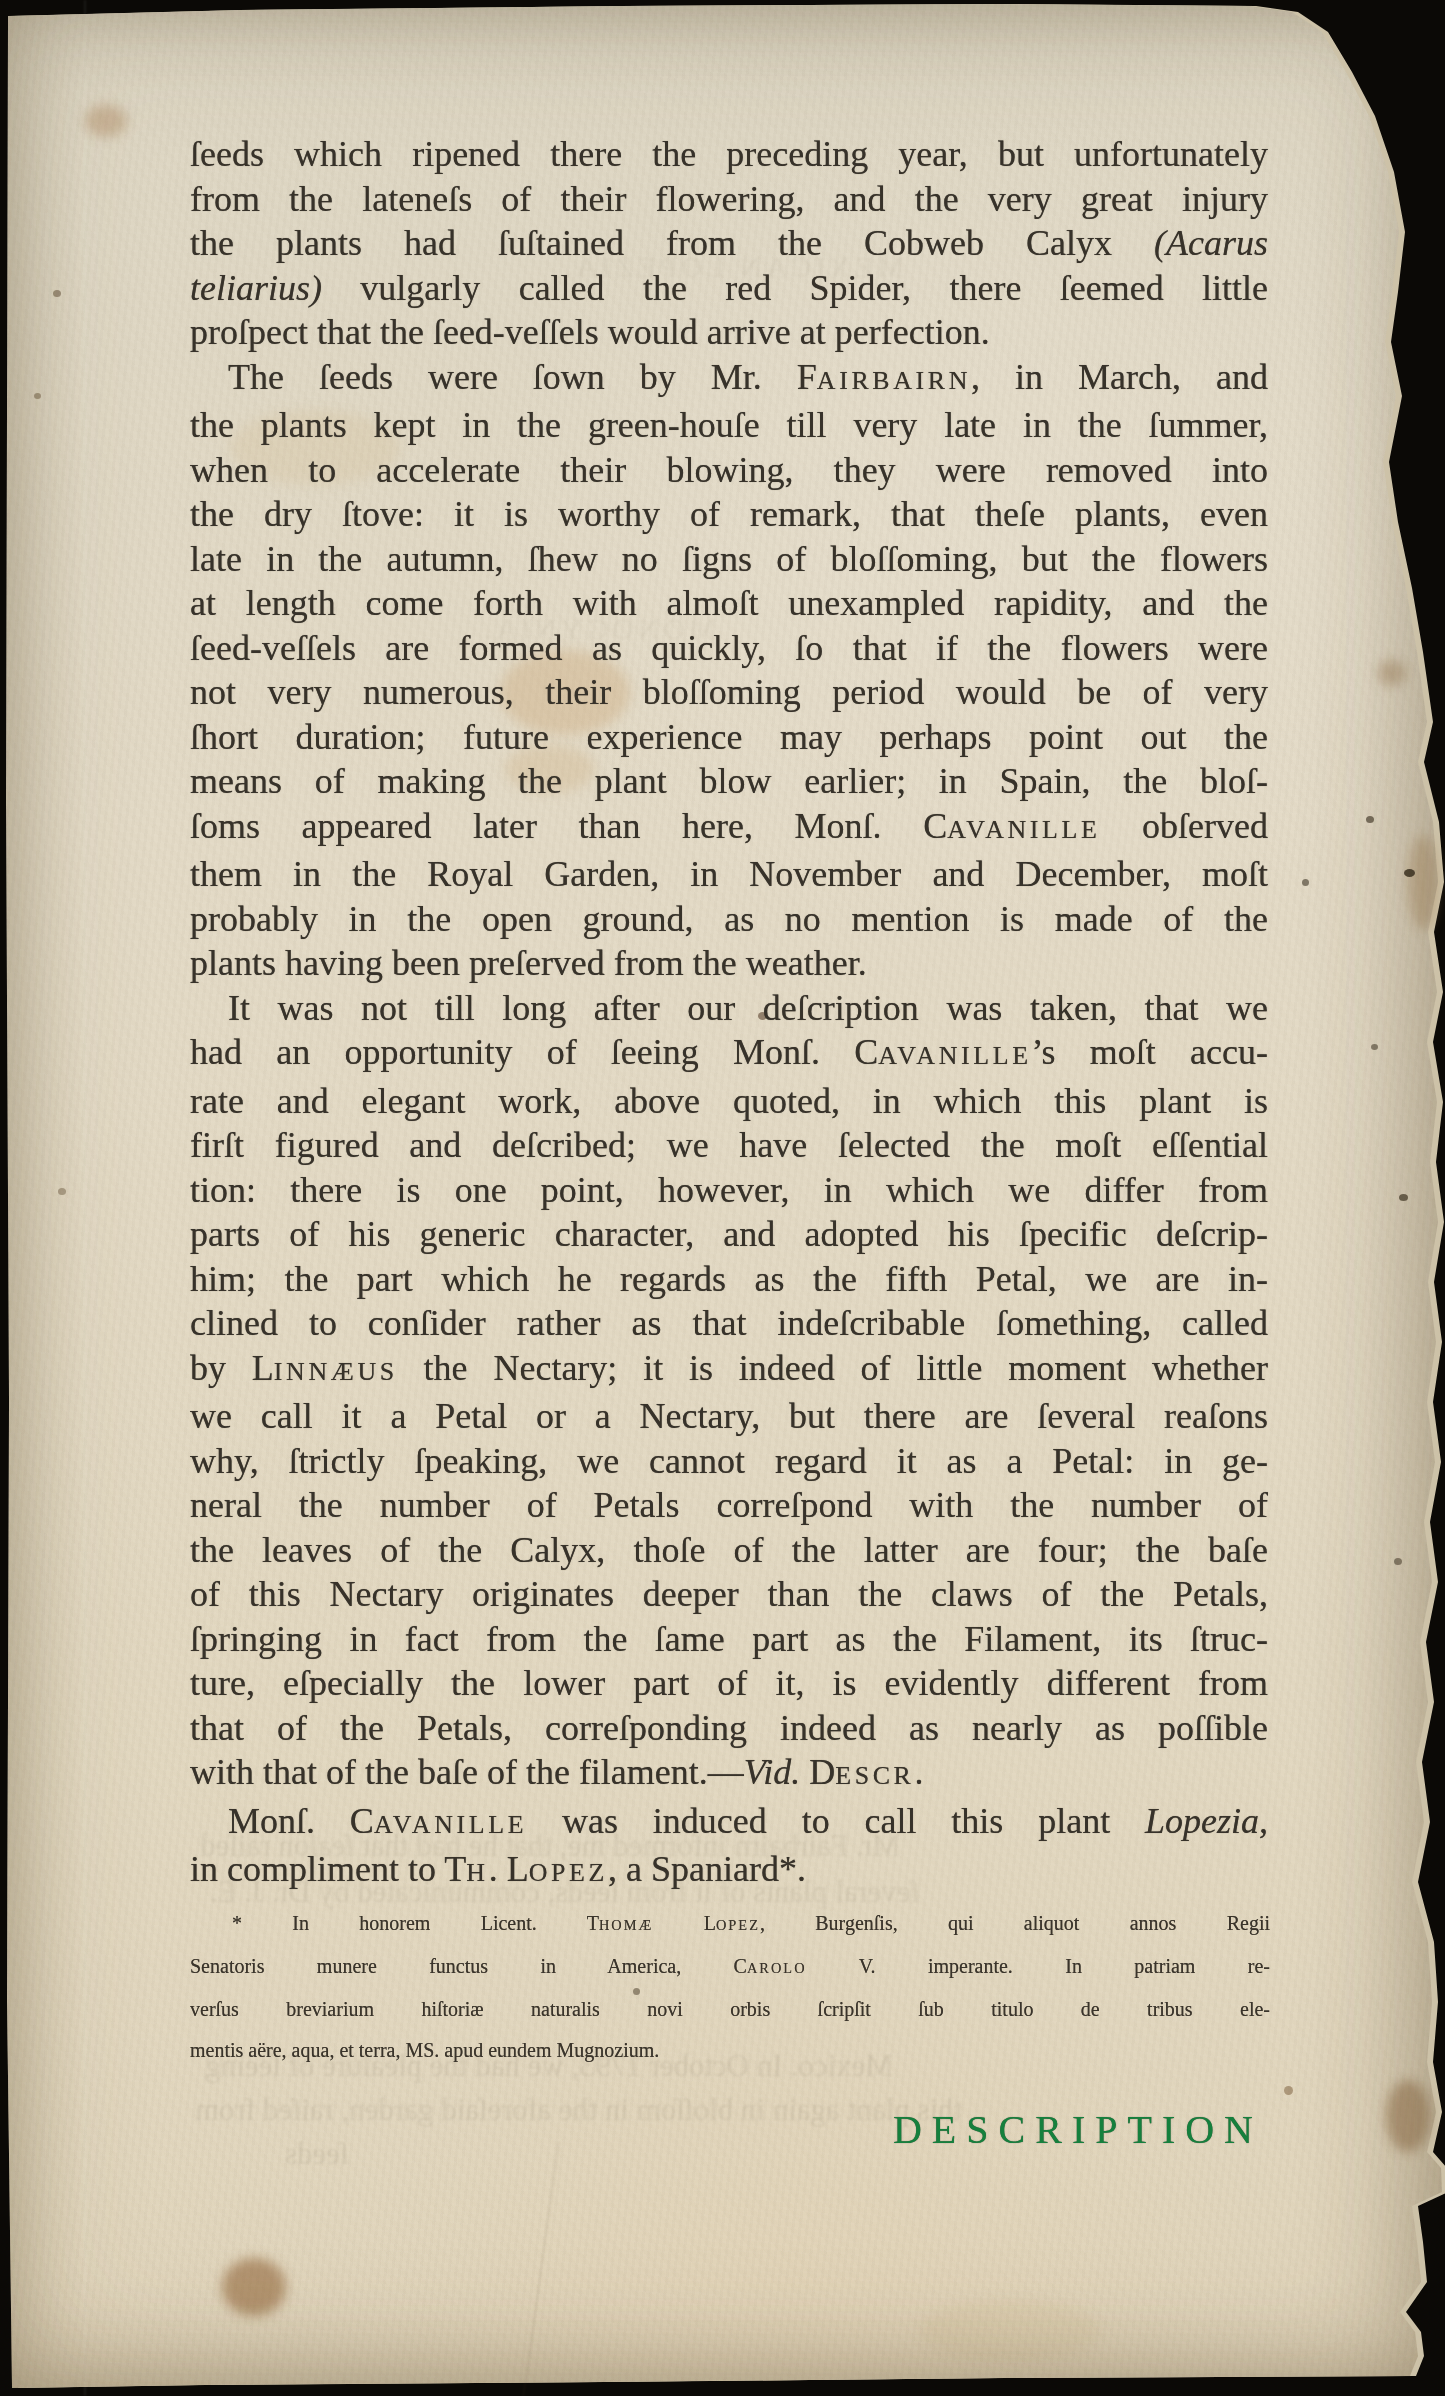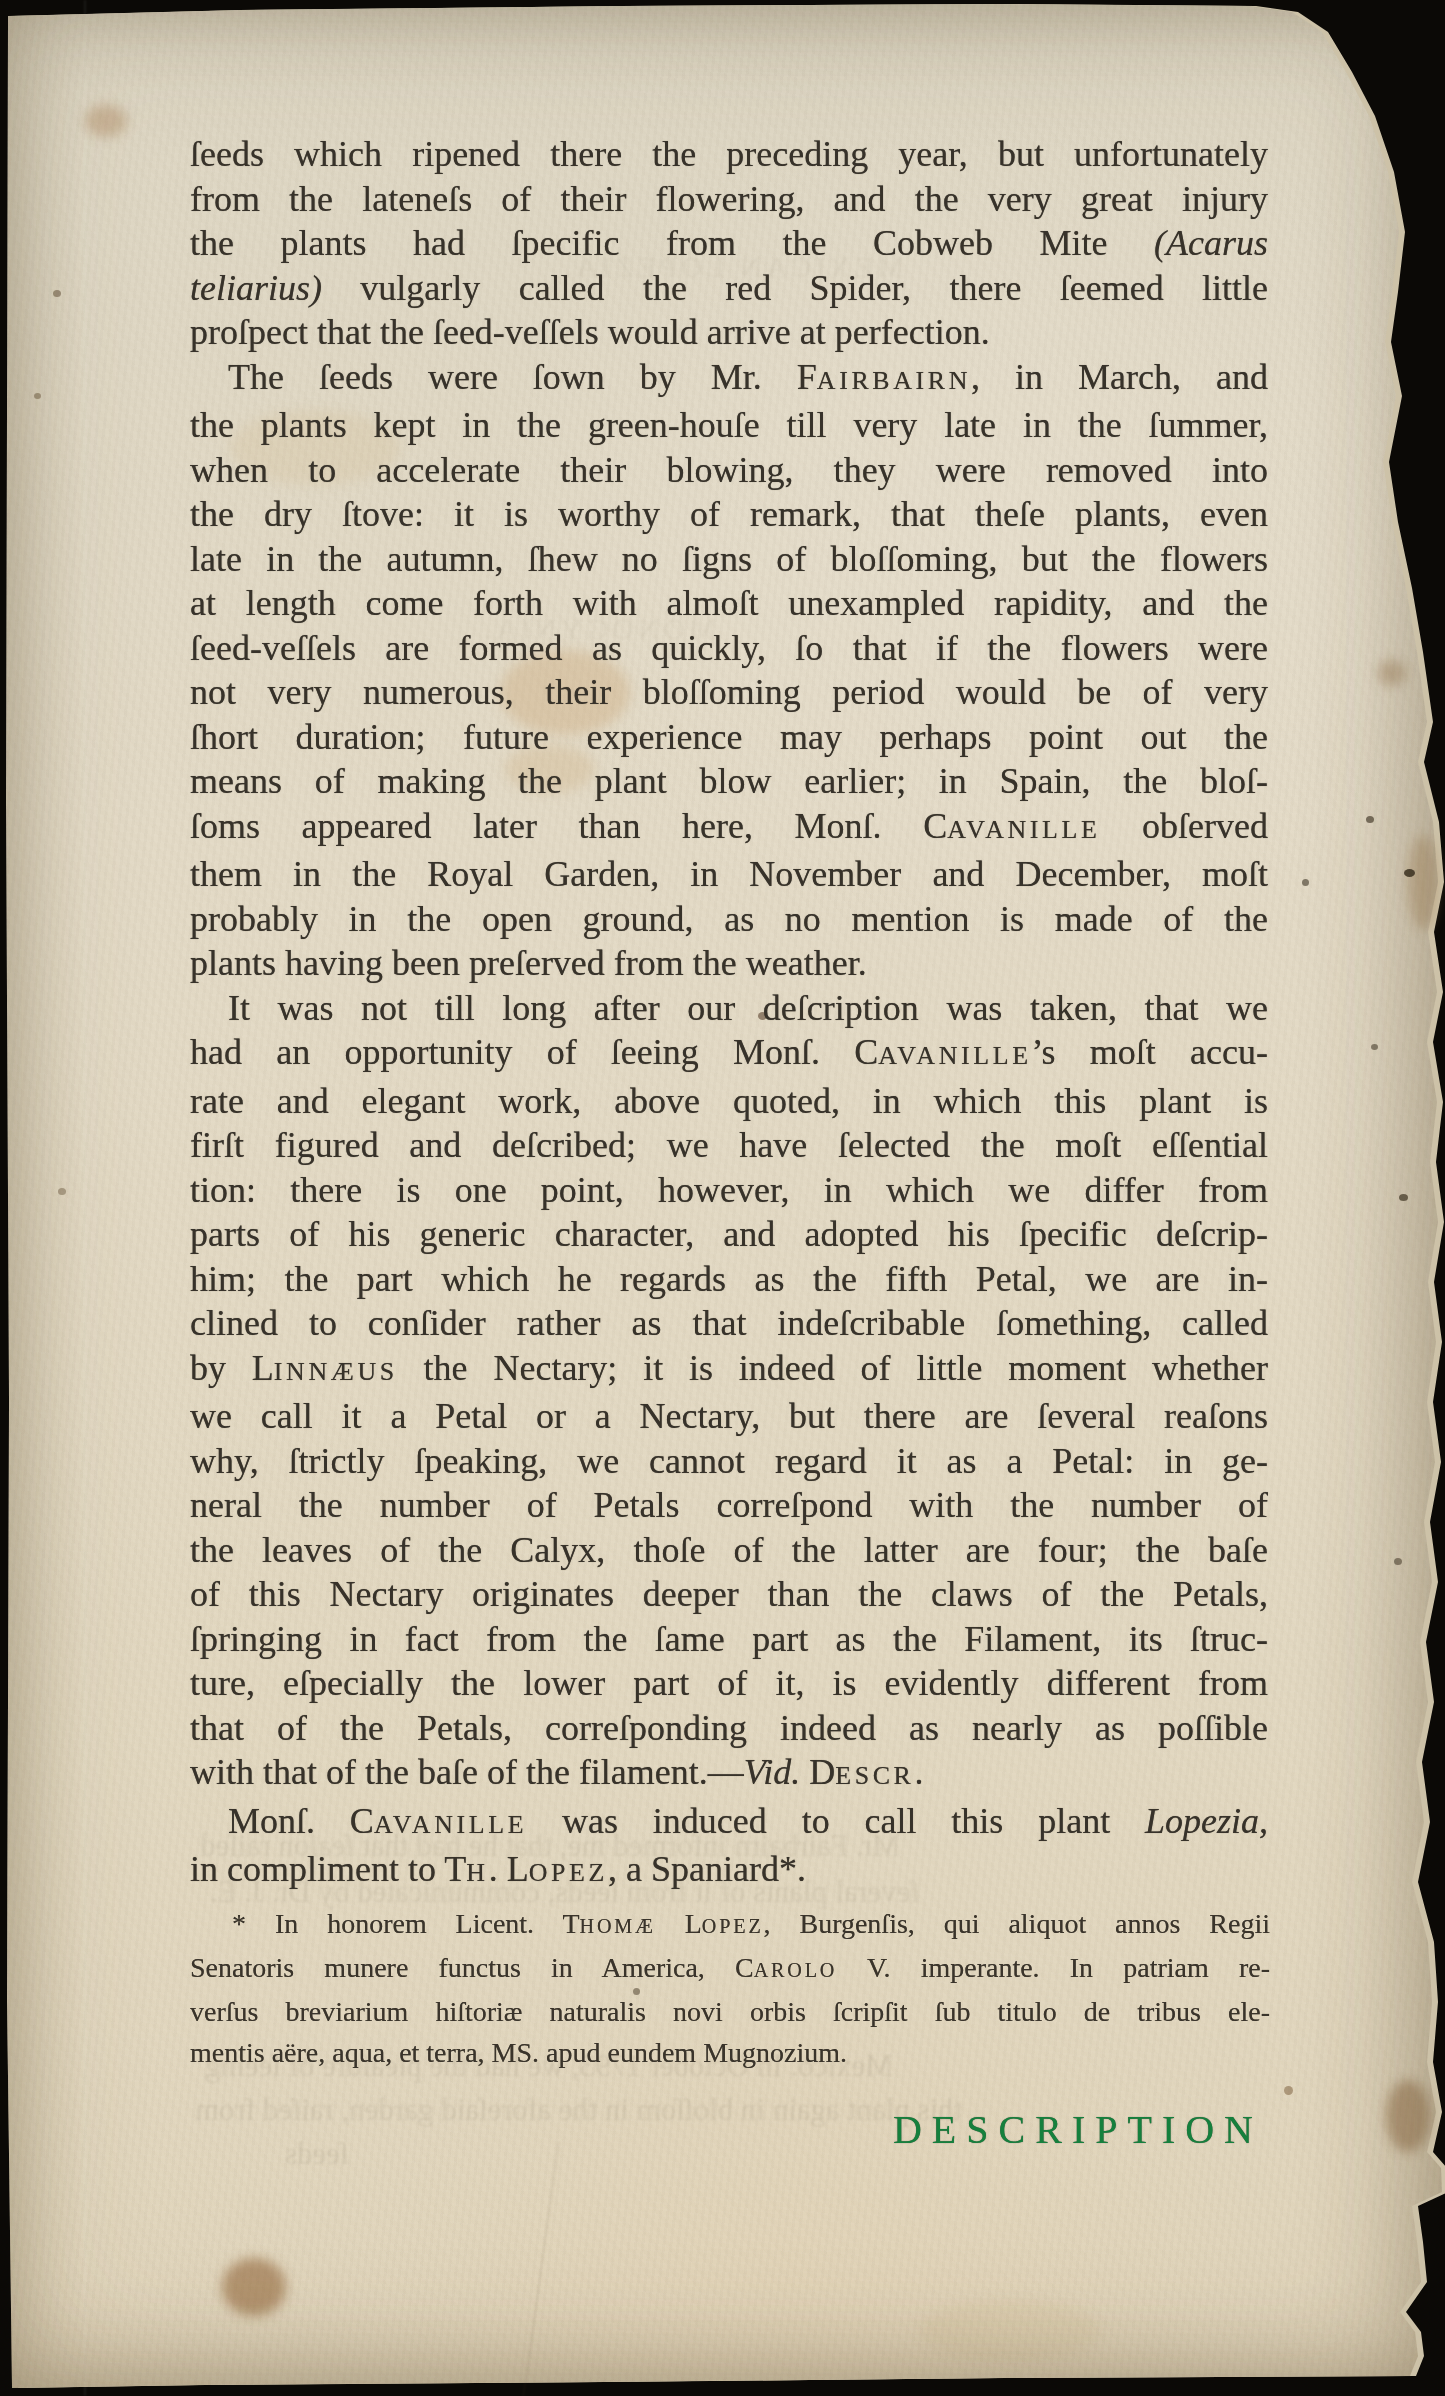--- a/index.html
+++ b/index.html
@@ -42,21 +42,21 @@
       opacity:.28;filter:blur(1px);}
   .crease-d{position:absolute;width:2px;height:260px;background:rgba(90,75,50,.25);
       opacity:.35;filter:blur(1.2px);transform:rotate(8deg);}
   .stain{position:absolute;border-radius:50%;filter:blur(6px);pointer-events:none;}
   .speck{position:absolute;border-radius:50%;pointer-events:none;}
 
   .main-text{position:absolute;left:190px;top:132px;width:1078px;
       font-size:36px;line-height:44.5px;color:#37322a;
       text-shadow:0 0 .7px rgba(55,49,40,.75);}
   .footnote{position:absolute;left:190px;top:1903px;width:1080px;
-      font-size:28px;line-height:41px;color:#3a342b;
+      font-size:20px;line-height:41px;color:#3a342b;
       text-shadow:0 0 .6px rgba(58,52,43,.7);}
   .tline{text-align:justify;text-align-last:justify;}
   .tline.lastline{text-align-last:left;}
   .tline.indent{text-indent:38px;}
   .fline.indent{text-indent:42px;}
   .sc{font-size:.72em;letter-spacing:.14em;}
   .i{font-style:italic;}
 
   .catchword{position:absolute;top:2106px;right:182px;
       font-size:40px;letter-spacing:10px;color:#15803d;
@@ -105,21 +105,21 @@
   <div class="ghost" style="top:612px;left:480px;opacity:.055;font-size:30px;letter-spacing:4px;">MONOGYNIA.</div>
   <div class="ghost" style="top:1828px;left:200px;opacity:.10;">Mr. Fairbairn informed me, that he had that ſeaſon raiſed</div>
   <div class="ghost" style="top:1874px;left:210px;opacity:.11;">ſeveral plants of it from ſeeds, communicated by Dr. J. E.</div>
   <div class="ghost" style="top:2048px;left:205px;opacity:.12;">Mexico. In October 1793, we had the pleaſure of ſeeing</div>
   <div class="ghost" style="top:2092px;left:195px;opacity:.12;">this plant again in bloſſom in the aforeſaid garden, raiſed from</div>
   <div class="ghost" style="top:2136px;left:285px;opacity:.12;">ſeeds</div>
 
   <div class="main-text">
       <div class="tline"><span>ſeeds which ripened there the preceding year, but unfortunately</span></div>
       <div class="tline"><span>from the lateneſs of their flowering, and the very great injury</span></div>
-      <div class="tline"><span>the plants had ſpecific from the Cobweb Mite </span><span class="i">(Acarus</span></div>
+      <div class="tline"><span>the plants had ſuſtained from the Cobweb Calyx </span><span class="i">(Acarus</span></div>
       <div class="tline"><span class="i">teliarius)</span><span> vulgarly called the red Spider, there ſeemed little</span></div>
       <div class="tline lastline"><span>proſpect that the ſeed-veſſels would arrive at perfection.</span></div>
       <div class="tline indent"><span>The ſeeds were ſown by Mr. F</span><span class="sc">AIRBAIRN</span><span>, in March, and</span></div>
       <div class="tline"><span>the plants kept in the green-houſe till very late in the ſummer,</span></div>
       <div class="tline"><span>when to accelerate their blowing, they were removed into</span></div>
       <div class="tline"><span>the dry ſtove: it is worthy of remark, that theſe plants, even</span></div>
       <div class="tline"><span>late in the autumn, ſhew no ſigns of bloſſoming, but the flowers</span></div>
       <div class="tline"><span>at length come forth with almoſt unexampled rapidity, and the</span></div>
       <div class="tline"><span>ſeed-veſſels are formed as quickly, ſo that if the flowers were</span></div>
       <div class="tline"><span>not very numerous, their bloſſoming period would be of very</span></div>

